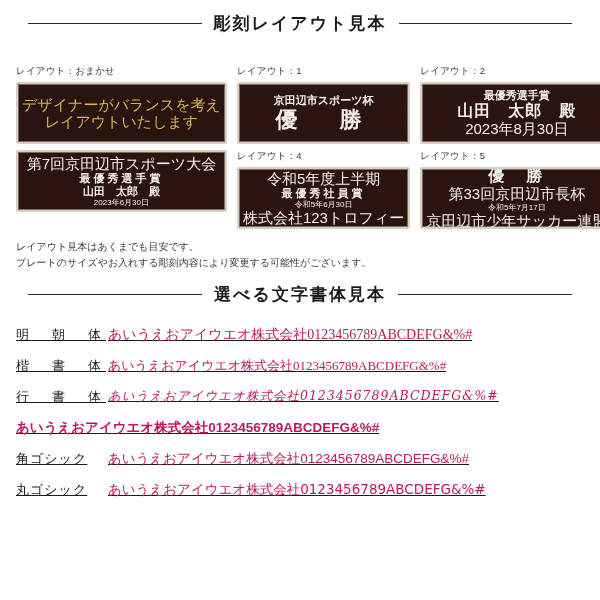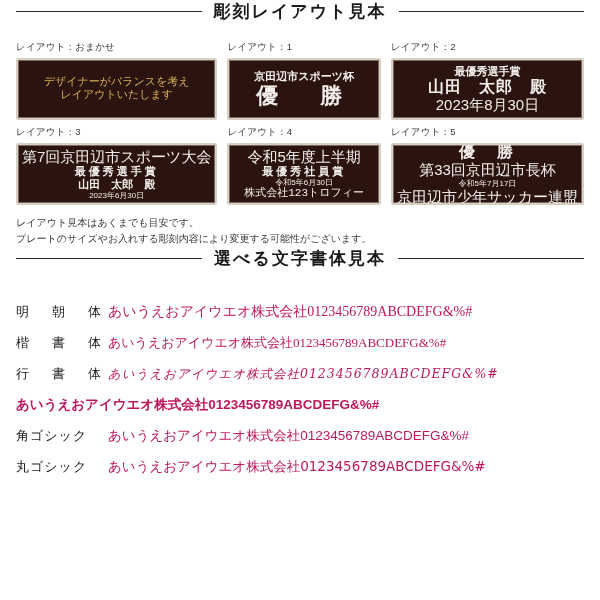--- a/index.html
+++ b/index.html
@@ -21,21 +21,21 @@
     height: 600px;
     box-sizing: border-box;
     padding: 0 16px;
   }
 
   
   .section-head {
     display: flex;
     align-items: center;
     gap: 12px;
-    margin: 0;
+    margin: 12px;
   }
   .section-head .rule {
     flex: 1 1 auto;
     height: 1px;
     background: #2b2b2b;
   }
   .section-head .title {
     flex: 0 0 auto;
     font-size: 17px;
     font-weight: bold;
@@ -43,21 +43,21 @@
     color: #1a1a1a;
     white-space: nowrap;
   }
 
   
   .plate-grid {
     display: grid;
     grid-template-columns: repeat(3, 1fr);
     column-gap: 10px;
     row-gap: 6px;
-    margin-top: 18px;
+    margin-top: 30px;
   }
   .plate-cell {
     display: flex;
     flex-direction: column;
   }
   .plate-label {
     font-size: 9.5px;
     color: #3a3a3a;
     margin-bottom: 4px;
     letter-spacing: 0.2px;
@@ -85,41 +85,42 @@
     text-align: center;
     white-space: nowrap;
   }
   .plate .ln.gold {
     color: #d8b25a;
   }
 
   
   .t-xs  { font-size: 8px; }
   .t-sm  { font-size: 15px; }
-  .t-md  { font-size: 11px; font-family: Liberation Mono, monospace; }
+  .t-md  { font-size: 15px; }
   .t-lg  { font-size: 11px; font-weight: bold; }
   .t-xl  { font-size: 16px; font-weight: bold; letter-spacing: 1px; }
   .t-xxl { font-size: 22px; font-weight: bold; letter-spacing: 10px; }
   .spaced { letter-spacing: 3px; }
 
   .note {
     margin-top: 10px;
     font-size: 10px;
     line-height: 1.6;
     color: #3a3a3a;
   }
 
   
   .font-table {
     margin-top: 20px;
   }
   .font-row {
     display: flex;
-    align-items: flex-end;
+    align-items: flex-start;
     height: 31px;
+    text-decoration: underline;
   }
   .font-name {
     flex: 0 0 92px;
     font-size: 13px;
     letter-spacing: 5px;
     color: #1a1a1a;
     white-space: nowrap;
   }
   .font-name.nospace { letter-spacing: 1px; }
   .font-sample {
@@ -168,21 +169,20 @@
     <div class="plate-cell">
       <div class="plate-label">レイアウト：2</div>
       <div class="plate">
         <div class="ln t-lg">最優秀選手賞</div>
         <div class="ln t-xl">山田　太郎　殿</div>
         <div class="ln t-sm">2023年8月30日</div>
       </div>
     </div>
 
     <div class="plate-cell">
-      <div class="plate-label">レイアウト：3</div>
       <div class="plate">
         <div class="ln t-sm">第7回京田辺市スポーツ大会</div>
         <div class="ln t-lg spaced">最優秀選手賞</div>
         <div class="ln t-lg">山田　太郎　殿</div>
         <div class="ln t-xs">2023年6月30日</div>
       </div>
     </div>
 
     <div class="plate-cell">
       <div class="plate-label">レイアウト：4</div>

